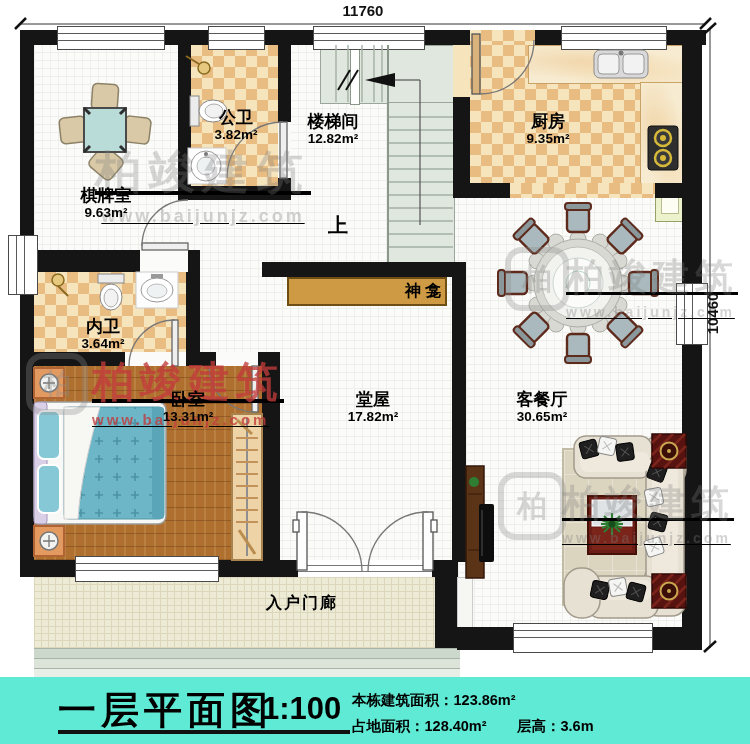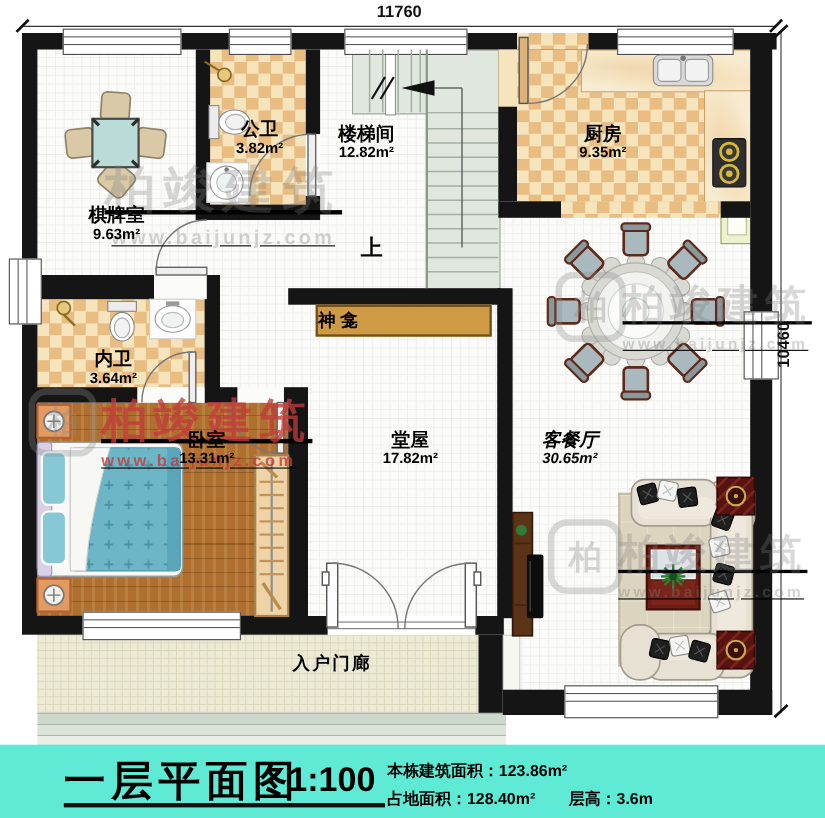--- a/index.html
+++ b/index.html
@@ -26,21 +26,21 @@
     background-image:linear-gradient(rgba(255,255,255,.3) 1px,transparent 1px),linear-gradient(90deg,rgba(255,255,255,.3) 1px,transparent 1px);
     background-size:24px 24px;border:2px solid #c3bca4;z-index:13;}
   .win-h{position:absolute;background-color:#fff;border:1.5px solid #4a4a4a;z-index:40;
     background-image:linear-gradient(#5a5a5a,#5a5a5a),linear-gradient(#5a5a5a,#5a5a5a);
     background-repeat:no-repeat,no-repeat;background-size:100% 1px,100% 1px;background-position:0 6px,0 13px;}
   .win-v{position:absolute;background-color:#fff;border:1.5px solid #4a4a4a;z-index:40;
     background-image:linear-gradient(90deg,#5a5a5a,#5a5a5a),linear-gradient(90deg,#5a5a5a,#5a5a5a);
     background-repeat:no-repeat,no-repeat;background-size:1px 100%,1px 100%;background-position:7px 0,15px 0;}
   .opening{position:absolute;background:#fbfbf9;z-index:35;}
   .shrine{position:absolute;background:#cf9a44;border:2px solid #6f4e16;z-index:36;
-    display:flex;align-items:center;justify-content:flex-start;}
+    display:flex;align-items:center;justify-content:flex-end;}
   .shrine span{font-size:16px;font-weight:800;color:#000;letter-spacing:4px;}
   svg.overlay{position:absolute;left:0;top:0;z-index:50;pointer-events:none;}
   .rlabel{position:absolute;z-index:70;text-align:center;transform:translateX(-50%);white-space:nowrap;}
   .rname{font-size:17px;font-weight:800;color:#000;line-height:1.15;}
   .rarea{font-size:13.5px;font-weight:700;color:#000;line-height:1.1;}
   .single-label{position:absolute;z-index:70;font-weight:800;color:#000;white-space:nowrap;}
   .dim-text{position:absolute;z-index:70;font-size:15px;font-weight:700;color:#111;}
   .wm{position:absolute;z-index:60;pointer-events:none;white-space:nowrap;text-decoration:underline;}
   .wm .chars{font-weight:800;letter-spacing:8px;color:rgba(125,125,125,.30);}
   .wm .site{font-weight:800;letter-spacing:3px;color:rgba(125,125,125,.34);}
@@ -483,21 +483,21 @@
     <div class="rarea">3.64m²</div>
   </div>
   <div class="rlabel" style="left:188px;top:390px;">
     <div class="rname">卧室</div>
     <div class="rarea">13.31m²</div>
   </div>
   <div class="rlabel" style="left:373px;top:390px;">
     <div class="rname">堂屋</div>
     <div class="rarea">17.82m²</div>
   </div>
-  <div class="rlabel" style="left:518px;top:390px;font-style:italic;">
+  <div class="rlabel" style="left:542px;top:390px;">
     <div class="rname">客餐厅</div>
     <div class="rarea">30.65m²</div>
   </div>
   <div class="single-label" style="left:266px;top:593px;font-size:16px;letter-spacing:2px;">入户门廊</div>
   <div class="single-label" style="left:328px;top:212px;font-size:20px;">上</div>
 
   <div class="dim-text" style="left:323px;top:2px;width:80px;text-align:center;">11760</div>
   <div class="dim-text" style="left:692px;top:305px;transform:rotate(-90deg);transform-origin:center;">10460</div>
 
   <div class="titleblock">

